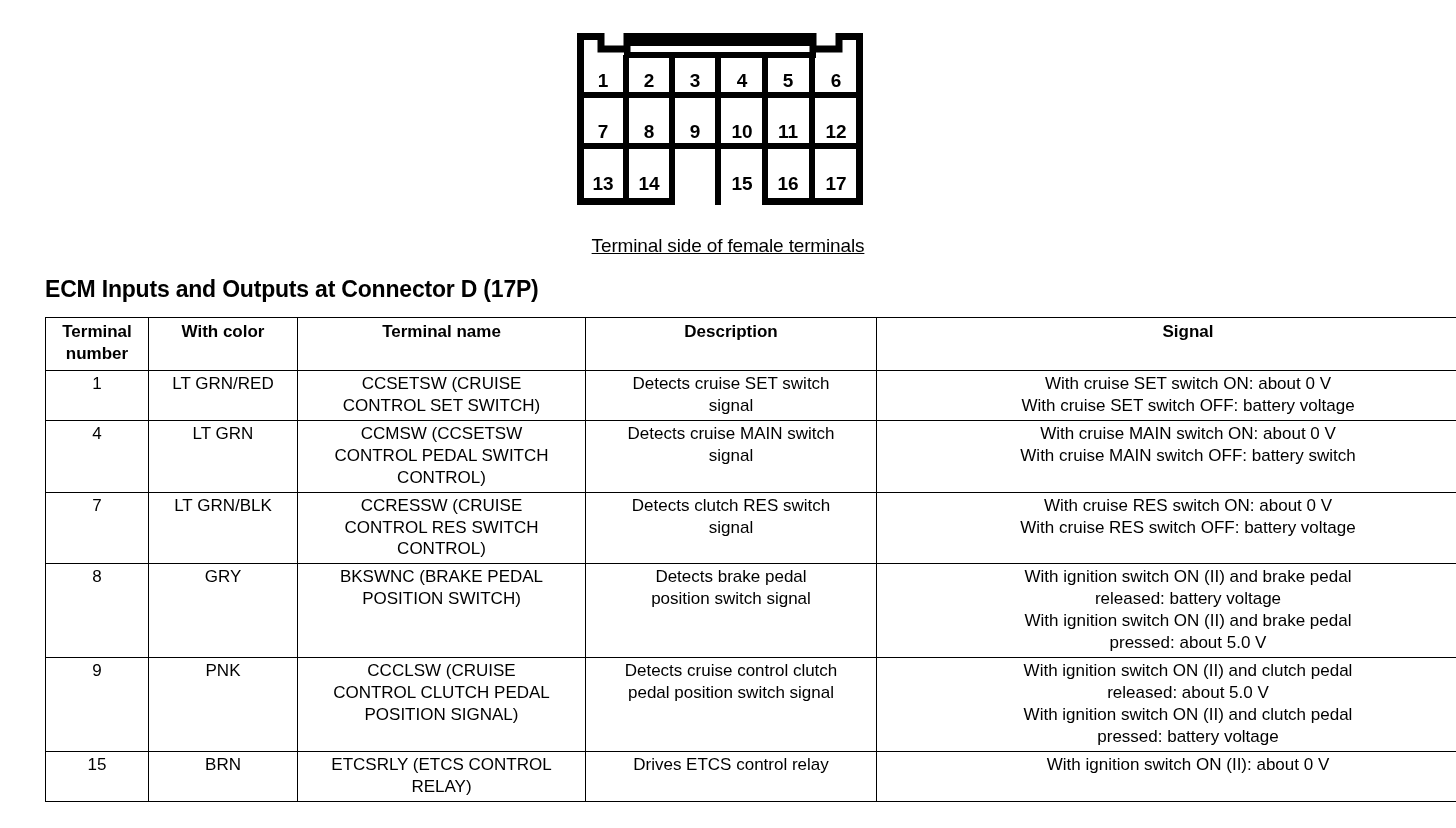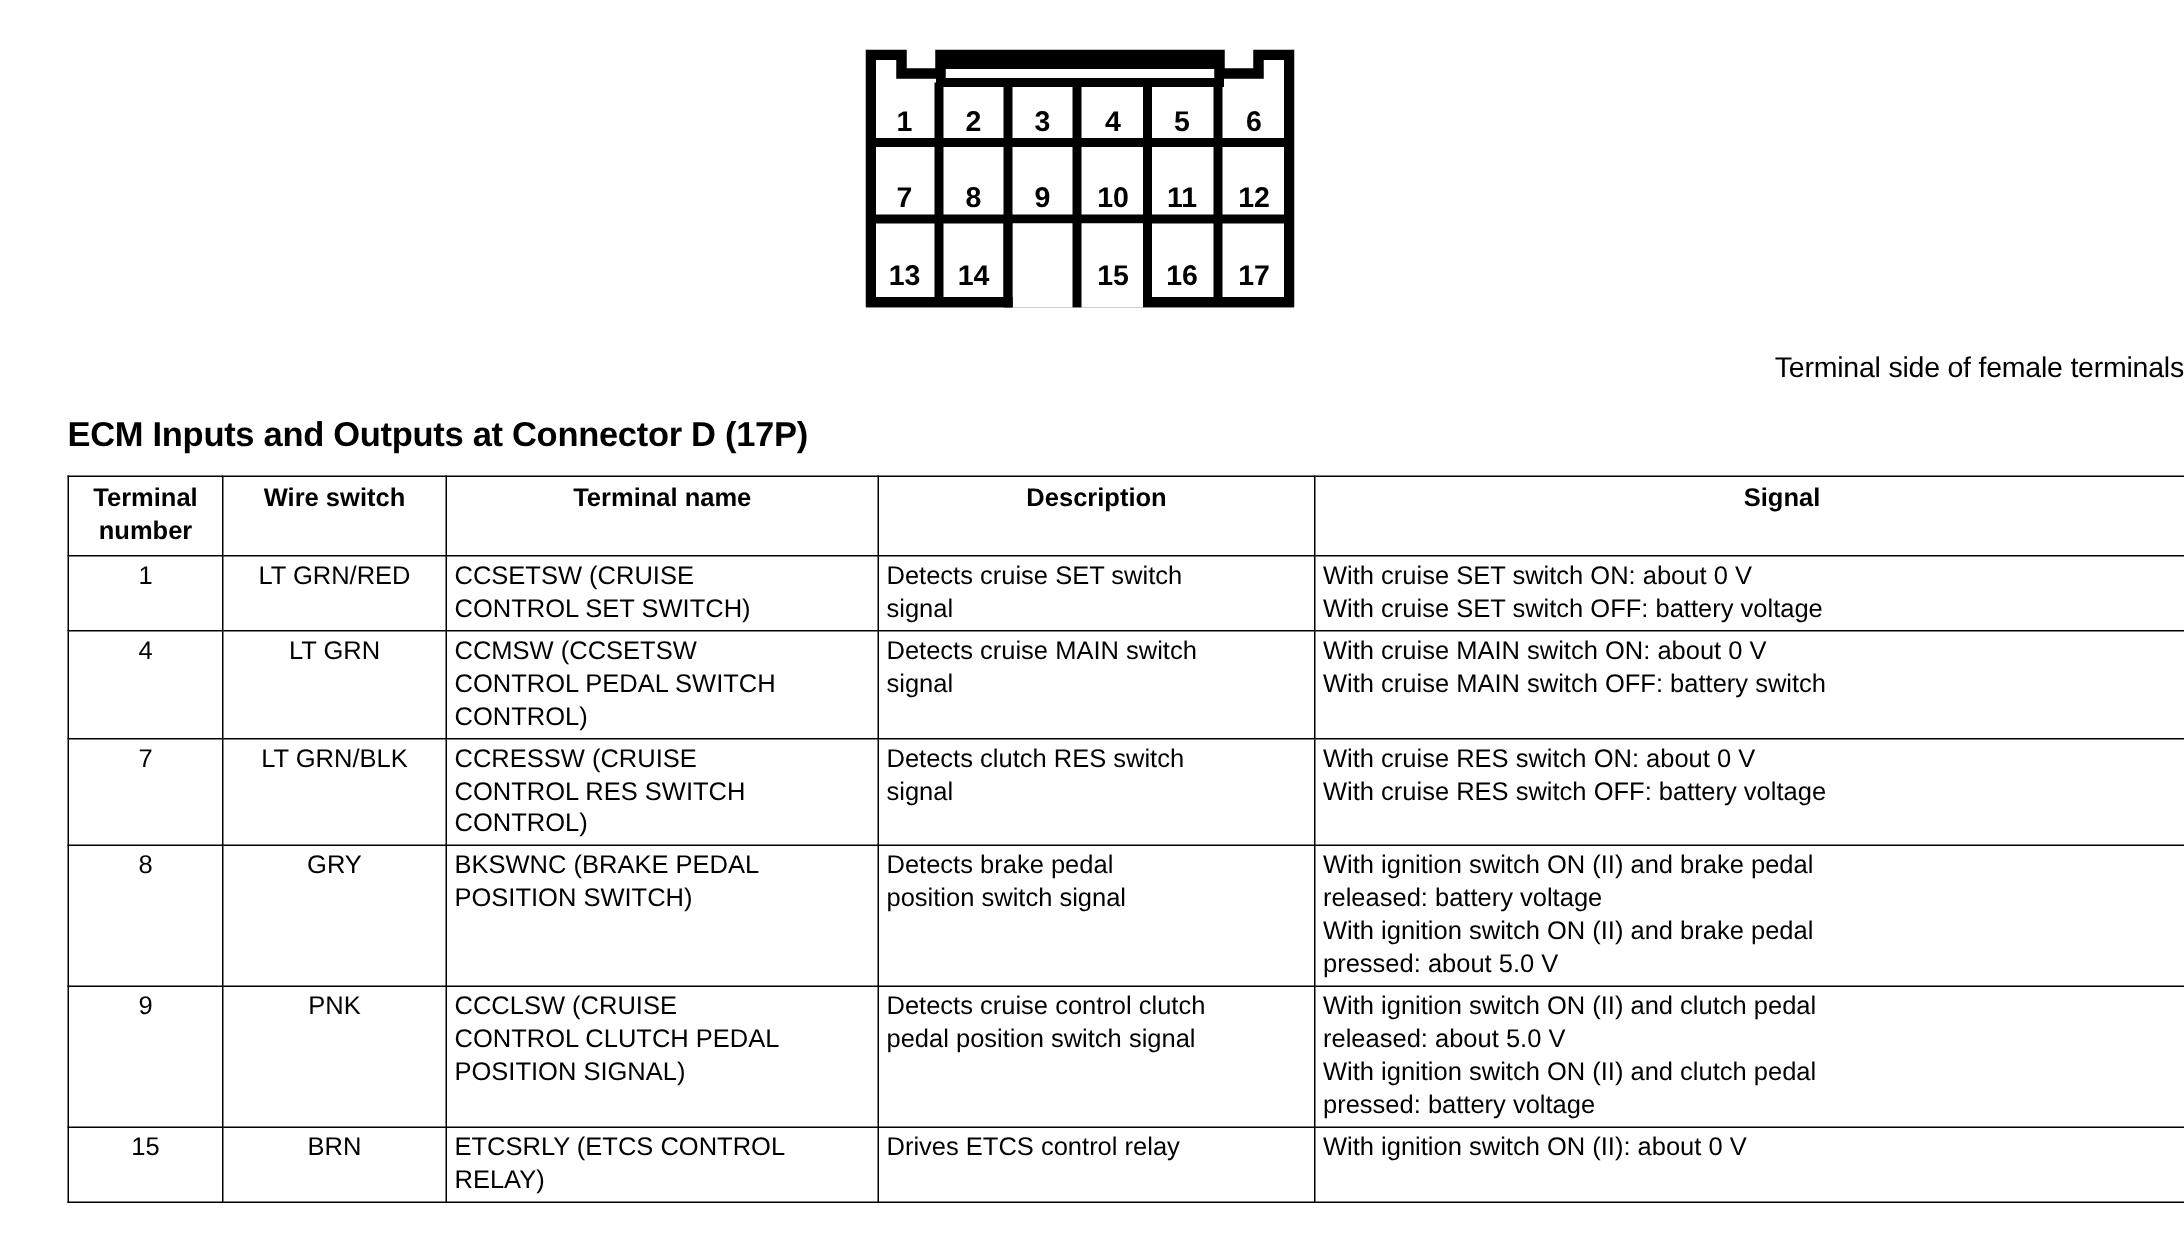--- a/index.html
+++ b/index.html
@@ -31,23 +31,24 @@
     font-size: 19px;
     fill: #000000;
   }
 
   
   #diagram-caption {
     position: absolute;
     left: 0;
     top: 235px;
     width: 1456px;
-    text-align: right;
+    text-align: center;
     font-size: 19px;
     letter-spacing: -0.15px;
+    text-decoration: underline;
   }
 
   
   #title-row {
     position: absolute;
     left: 45px;
     top: 276px;
     width: 1360px;
     display: flex;
     align-items: flex-start;
@@ -90,21 +91,21 @@
     vertical-align: top;
     padding-top: 3px;
   }
   .col-term   { width: 103px; }
   .col-wire   { width: 149px; }
   .col-name   { width: 288px; }
   .col-desc   { width: 291px; }
   .col-signal { width: auto; }
 
   td.cell-term, td.cell-wire { text-align: center; }
-  td.cell-name, td.cell-desc, td.cell-signal { text-align: left; }
+  td.cell-name, td.cell-desc, td.cell-signal { text-align: center; }
 
   .cell-line { display: block; white-space: pre-wrap; }
 </style>
 </head>
 <body>
 
 <div id="connector-diagram">
   <svg class="conn-svg" width="286" height="172" viewBox="0 0 286 172">
 
     <path fill="none" stroke="#000000" stroke-width="7" d="M3.5,3.5 L24,3.5 L24,16 L50,16 L50,3.5 L236,3.5 L236,16 L262,16 L262,3.5 L282.5,3.5
@@ -165,21 +166,21 @@
   <colgroup>
     <col class="col-term">
       <col class="col-wire">
       <col class="col-name">
       <col class="col-desc">
       <col class="col-signal">
   </colgroup>
   <thead>
     <tr>
       <th><span class="hdr-multiline">Terminal<br>number</span></th>
-      <th><span>Wire switch</span></th>
+      <th><span>With color</span></th>
       <th><span>Terminal name</span></th>
       <th><span>Description</span></th>
       <th><span>Signal</span></th>
     </tr>
   </thead>
   <tbody id="pinout-body">
       <tr>
         <td class="cell-term">1</td>
         <td class="cell-wire">LT GRN/RED</td>
         <td class="cell-name">

